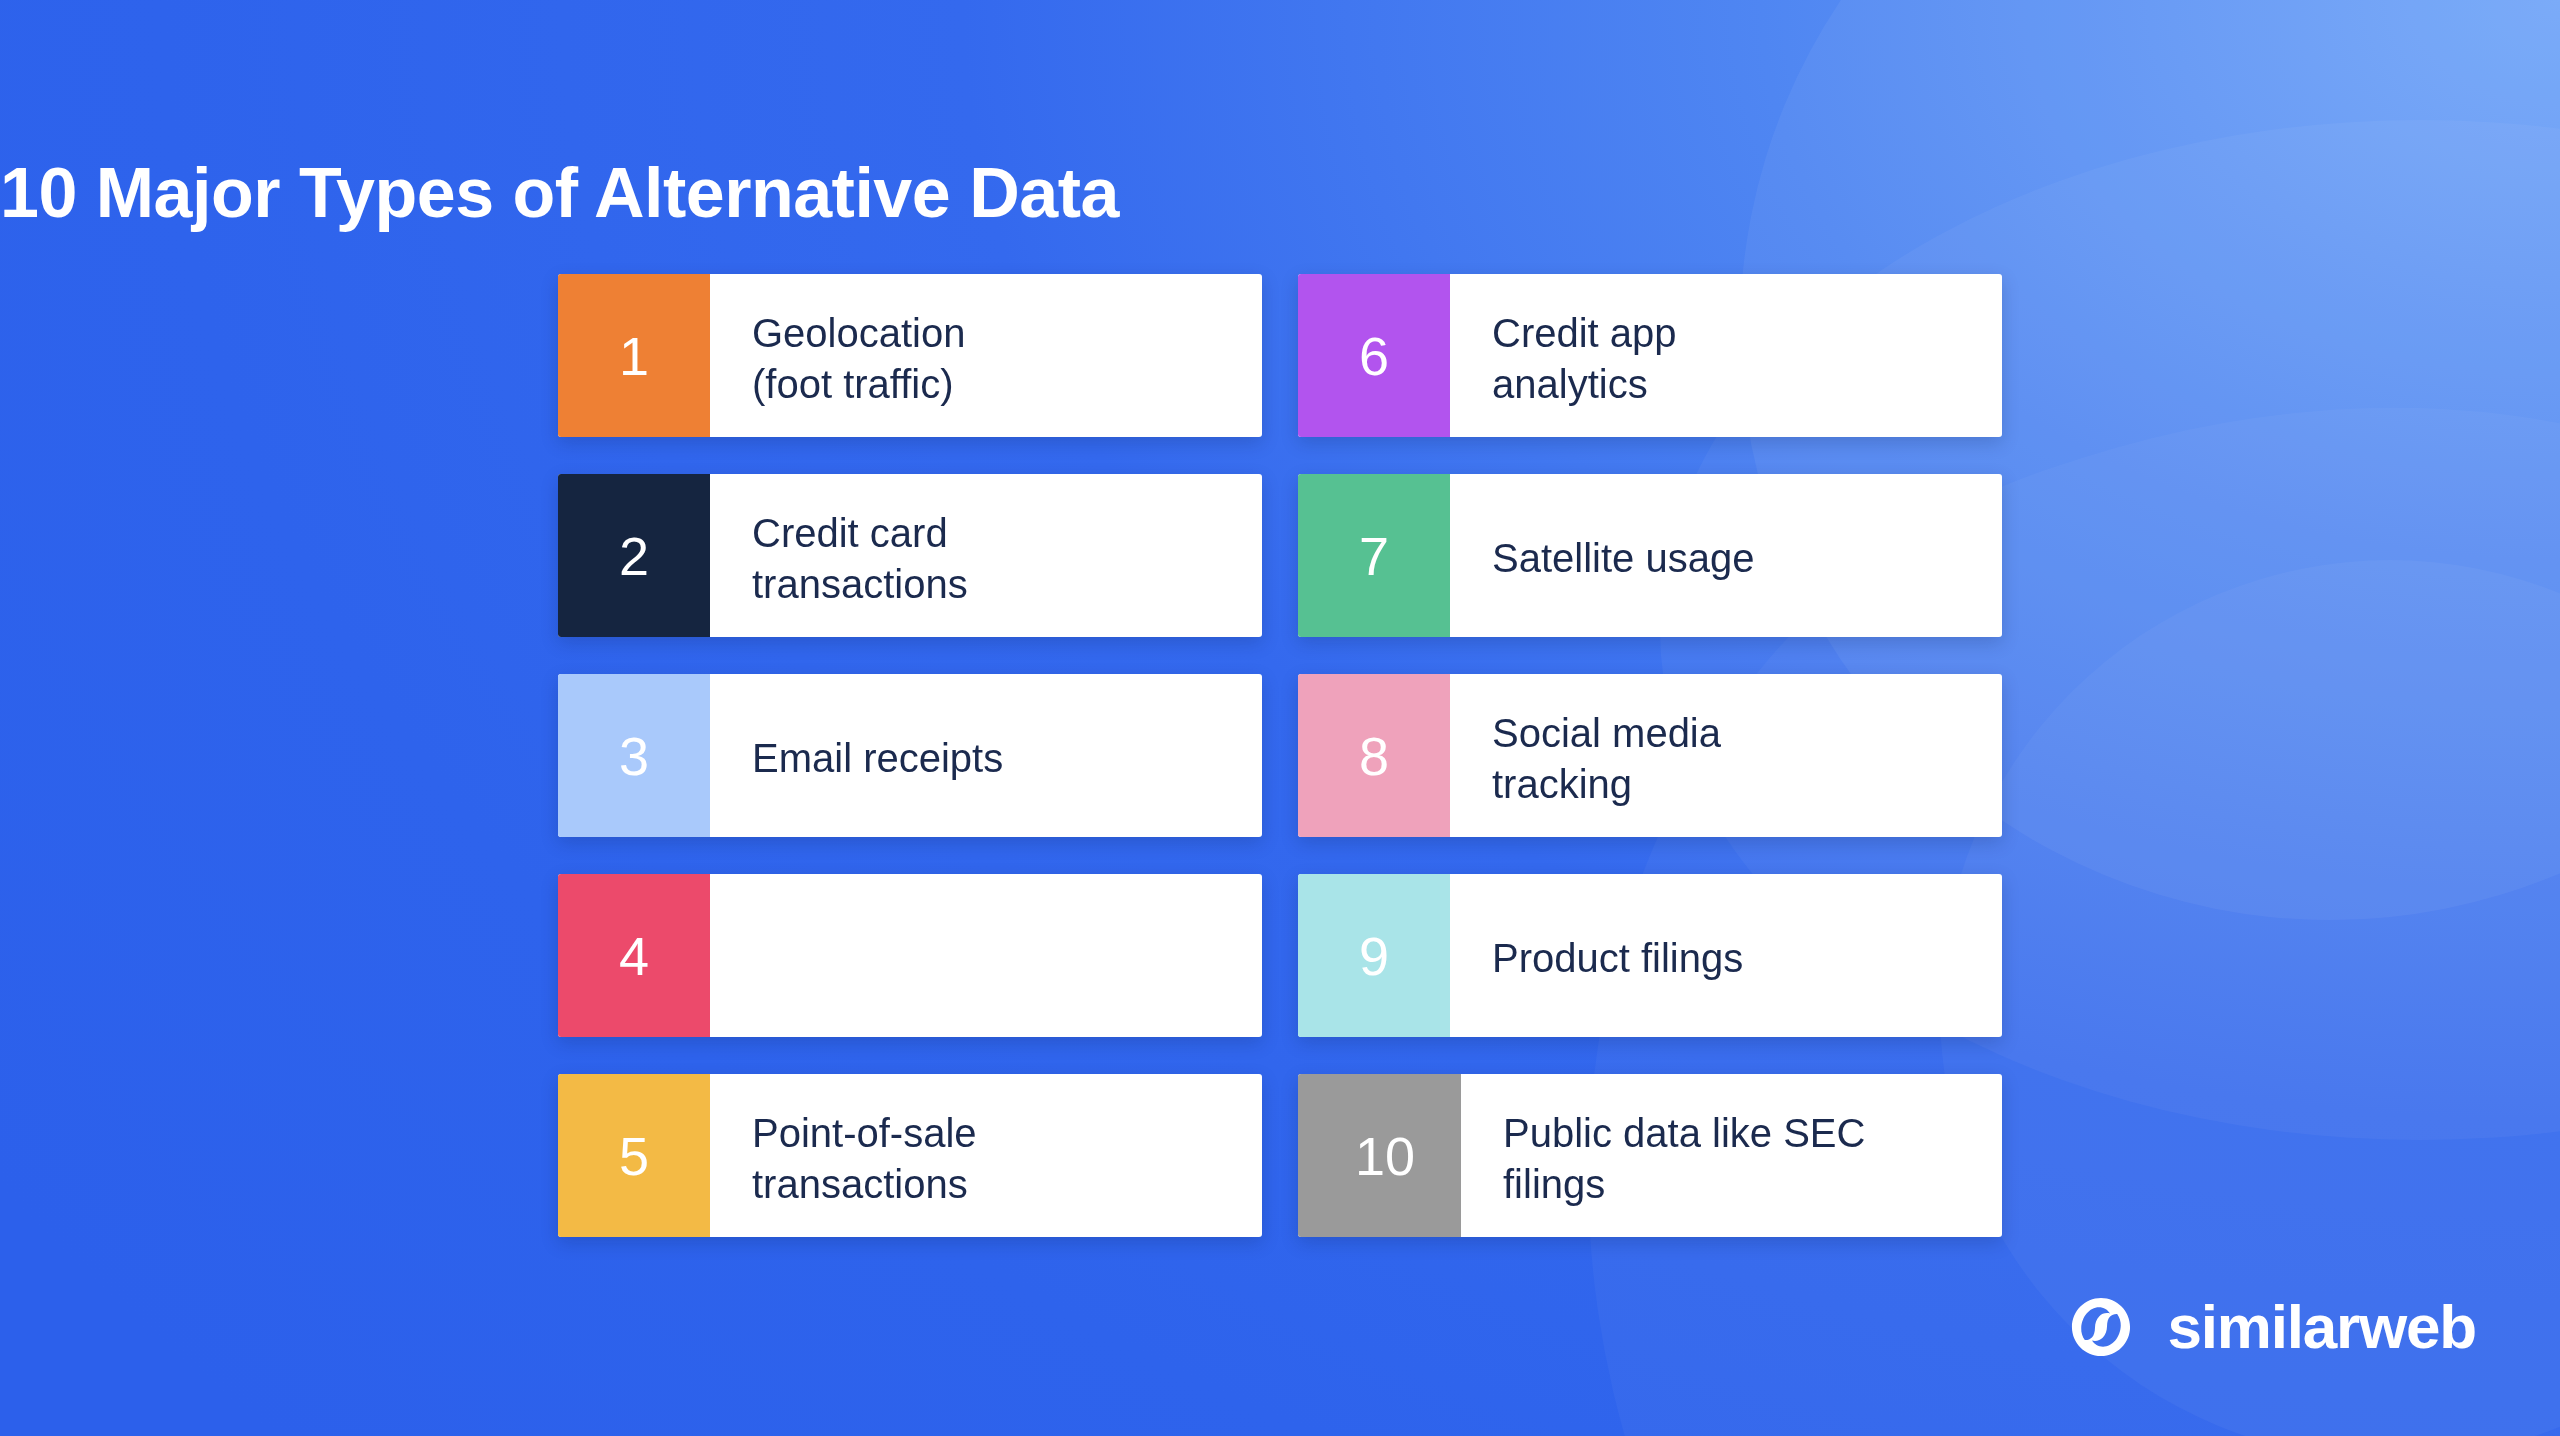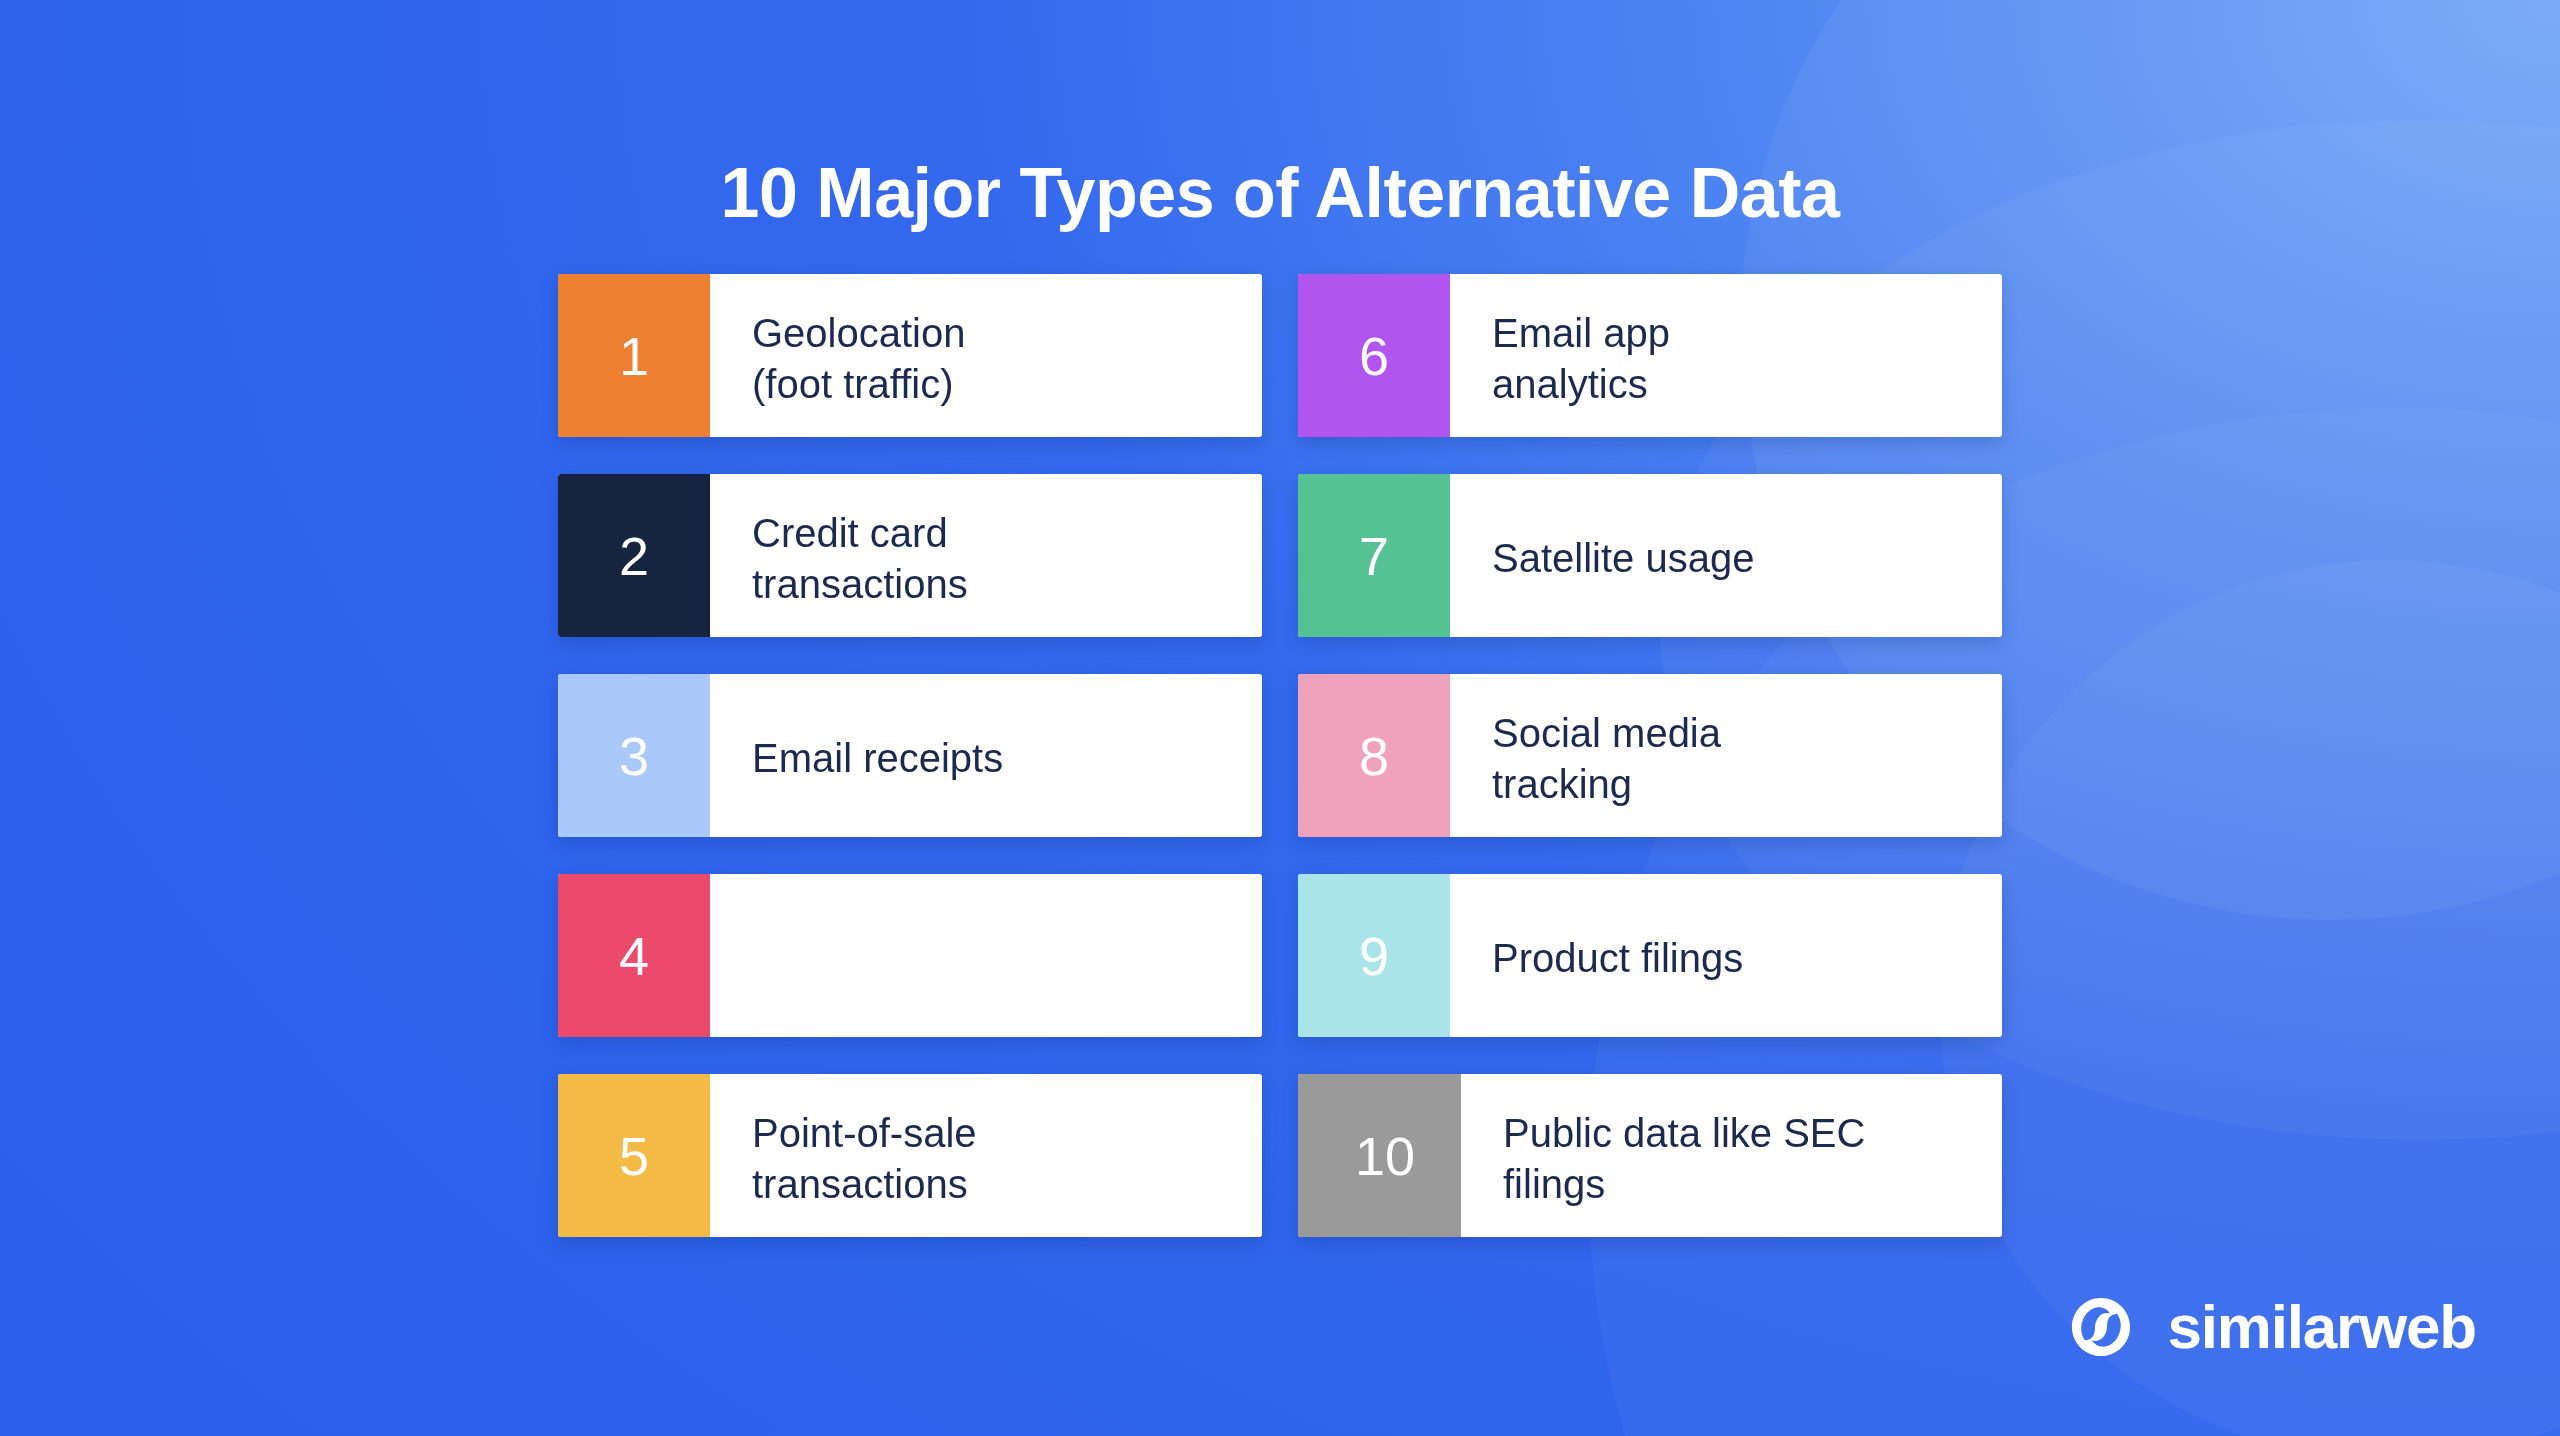--- a/index.html
+++ b/index.html
@@ -60,21 +60,21 @@
     background: rgba(255,255,255,0.035);
     transform: rotate(-18deg);
   }
 
   
   .title {
     position: absolute;
     top: 108px;
     left: 0;
     width: 2560px;
-    text-align: center;
+    text-align: left;
     color: #ffffff;
     font-size: 70px;
     font-weight: bold;
     letter-spacing: -0.5px;
     line-height: 1.1;
   }
 
   
   .grid {
     position: absolute;
@@ -155,21 +155,21 @@
   <h1 class="title">10 Major Types of Alternative Data</h1>
 
   <div class="grid" id="card-grid">
       <div class="card">
         <div class="card-badge" style="background: rgb(238, 128, 52);">1</div>
         <div class="card-label">Geolocation
 (foot traffic)</div>
       </div>
       <div class="card">
         <div class="card-badge" style="background: rgb(178, 84, 238);">6</div>
-        <div class="card-label">Email app
+        <div class="card-label">Credit app
 analytics</div>
       </div>
       <div class="card">
         <div class="card-badge" style="background: rgb(21, 37, 64);">2</div>
         <div class="card-label">Credit card
 transactions</div>
       </div>
       <div class="card">
         <div class="card-badge" style="background: rgb(86, 193, 146);">7</div>
         <div class="card-label">Satellite usage</div>

